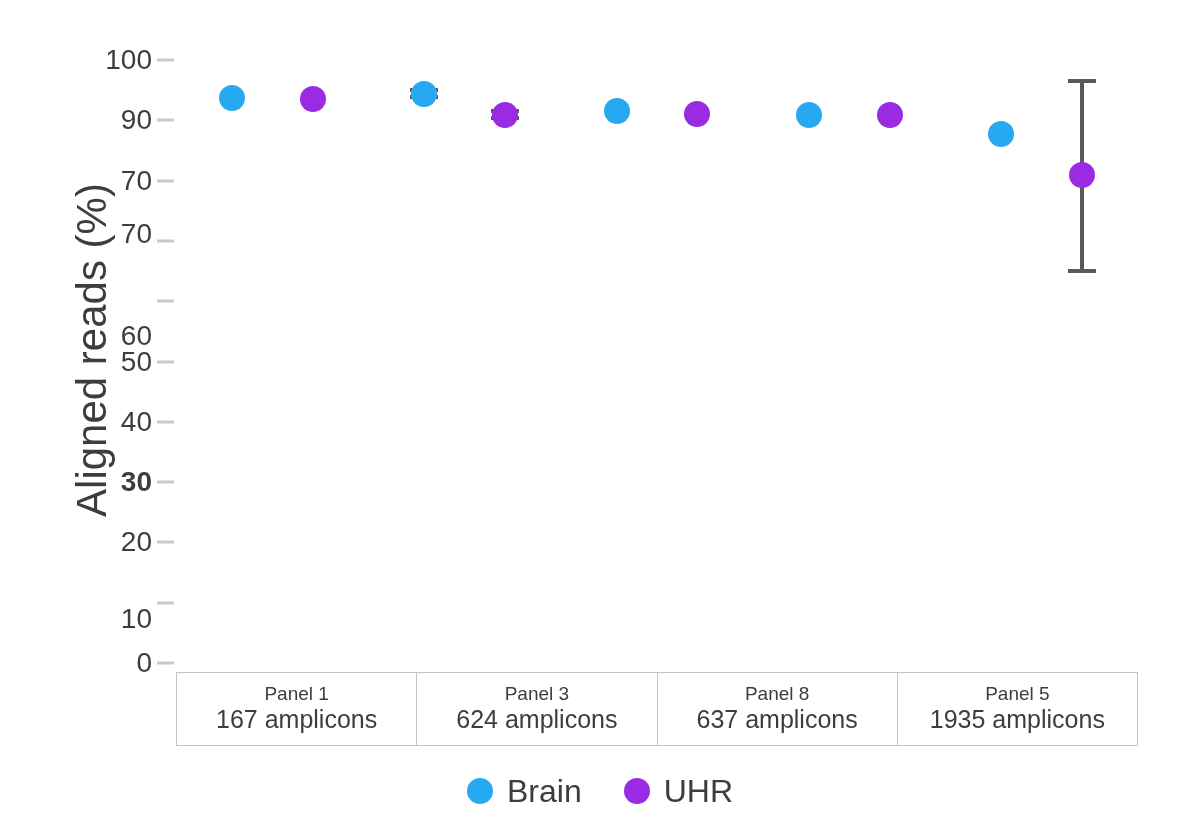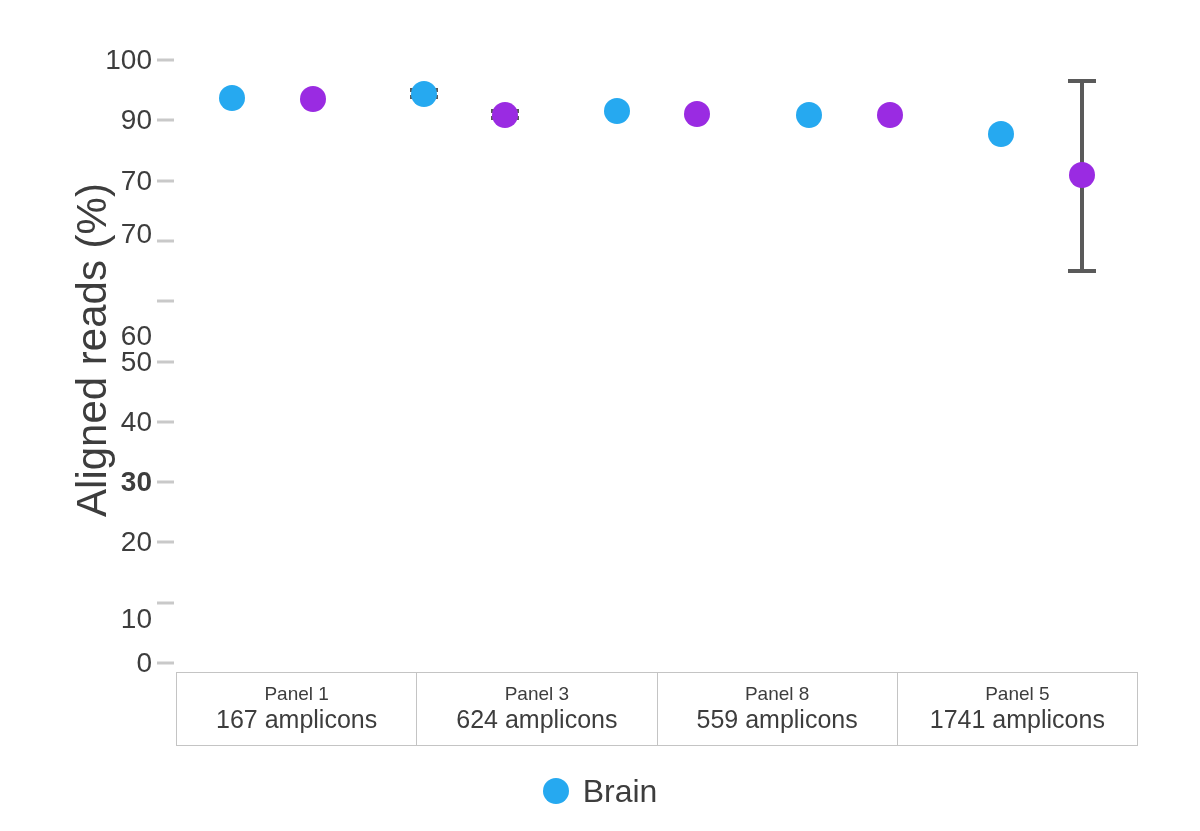--- a/index.html
+++ b/index.html
@@ -211,28 +211,32 @@
       <div class="facet-cell">
         <div class="facet-title">Panel 1</div>
         <div class="facet-sub">167 amplicons</div>
       </div>
       <div class="facet-cell">
         <div class="facet-title">Panel 3</div>
         <div class="facet-sub">624 amplicons</div>
       </div>
       <div class="facet-cell">
         <div class="facet-title">Panel 8</div>
-        <div class="facet-sub">559 amplicons</div>
+        <div class="facet-sub">637 amplicons</div>
       </div>
       <div class="facet-cell">
         <div class="facet-title">Panel 5</div>
-        <div class="facet-sub">1741 amplicons</div>
+        <div class="facet-sub">1935 amplicons</div>
       </div>
     </div>
 
   <div id="legend">
       <div class="legend-item">
         <div class="legend-swatch" style="background: rgb(38, 169, 240);"></div>
         <div class="legend-label">Brain</div>
       </div>
+      <div class="legend-item">
+        <div class="legend-swatch" style="background: rgb(154, 43, 226);"></div>
+        <div class="legend-label">UHR</div>
+      </div>
     </div>
 
 </div>
 
 </body></html>

